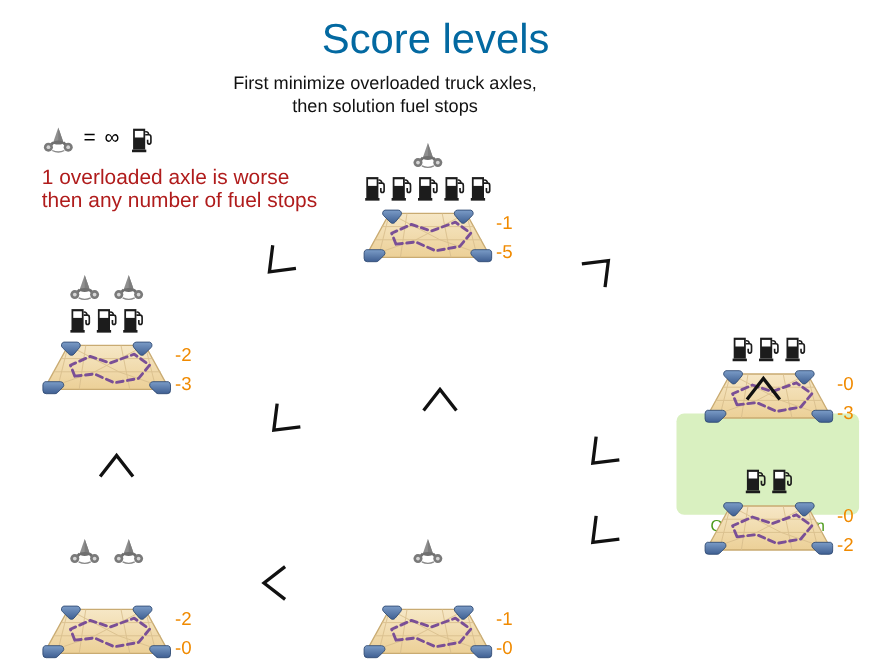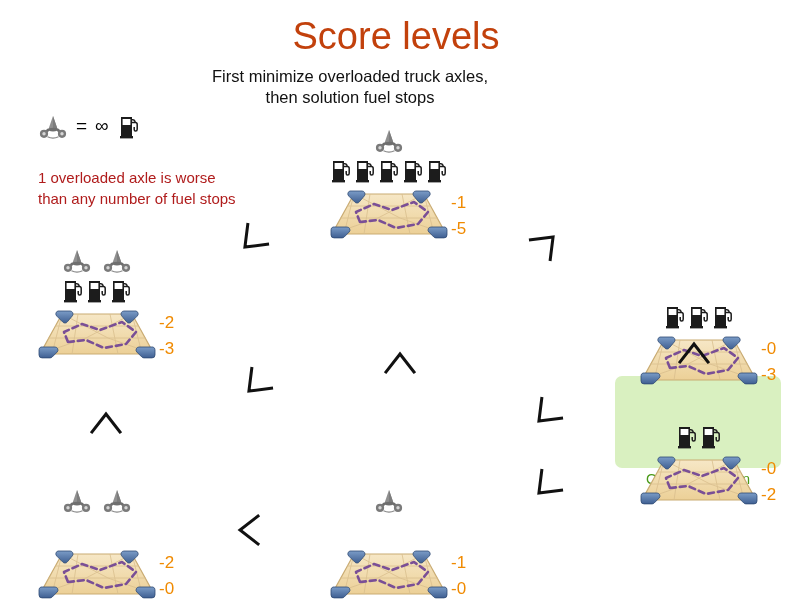--- a/index.html
+++ b/index.html
@@ -24,21 +24,21 @@
 
   
   .title {
     position: absolute;
     left: 0; top: 14px;
     width: 792px;
     text-align: center;
     font-size: 38px;
     line-height: 44px;
     font-weight: 400;
-    color: #c2410c;
+    color: #0369a1;
     letter-spacing: 0px;
   }
   .subtitle {
     position: absolute;
     left: 0; top: 66px;
     width: 700px;
     text-align: center;
     font-size: 16.5px;
     line-height: 21px;
     font-weight: 400;
@@ -63,22 +63,22 @@
     color: #000;
     padding: 0 2px 4px 2px;
   }
   .legend-inf {
     font-size: 19px;
     line-height: 19px;
     color: #000;
     padding: 0 4px 4px 0;
   }
   .legend-note {
-    margin-top: 25px;
-    font-size: 15px;
+    margin-top: 9px;
+    font-size: 19px;
     line-height: 21px;
     color: #b01c1c;
   }
 
   
   .node {
     position: absolute;
   }
   .node-inner {
     display: flex;
@@ -178,21 +178,21 @@
           <rect x="2" y="3" width="11" height="19" fill="#1c1c1c"></rect>
           <rect x="1" y="22" width="13" height="2.4" fill="#1c1c1c"></rect>
           <rect x="3.6" y="5" width="7.8" height="6" fill="#ffffff"></rect>
           <path d="M13,8.5 L16.4,8.5 Q18.2,8.5 18.2,10.6 L18.2,15.2 Q18.2,17 16.6,17 Q15.2,17 15.2,15.4 L15.2,13" stroke="#1c1c1c" stroke-width="1.5" fill="none"></path>
           <path d="M13,5.8 Q15.6,5.2 16.2,8.2" stroke="#1c1c1c" stroke-width="1.4" fill="none"></path>
         </svg>
       </span>
     </div>
     <div class="legend-note">
       <div>1 overloaded axle is worse</div>
-      <div>than any number of fuel stops</div>
+      <div>then any number of fuel stops</div>
     </div>
   </div>
 
   <div class="optimal-box" style="left:615px; top:376px; width:166px; height:92px;"></div>
   <div class="optimal-label" style="left:615px; top:470px; width:166px;">Optimal solution</div>
 
   <div class="node" id="node-top" style="left:330px; top:124px;">
       <div class="node-inner">
         <div class="icon-row axles">
           <span>

